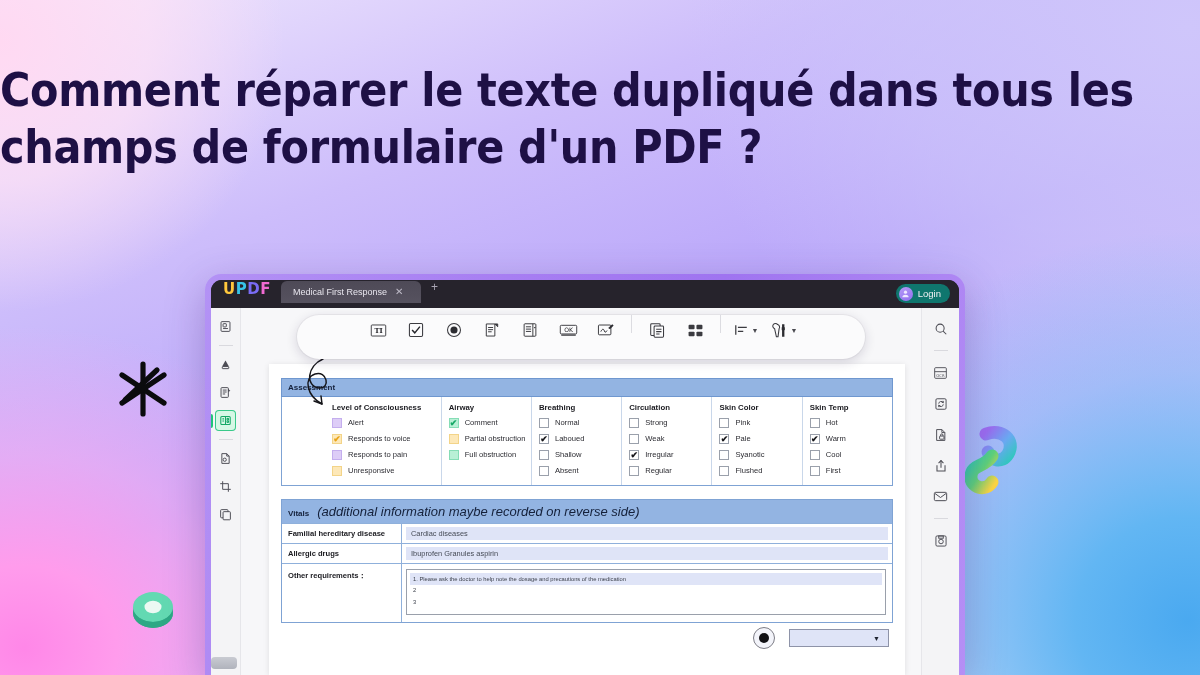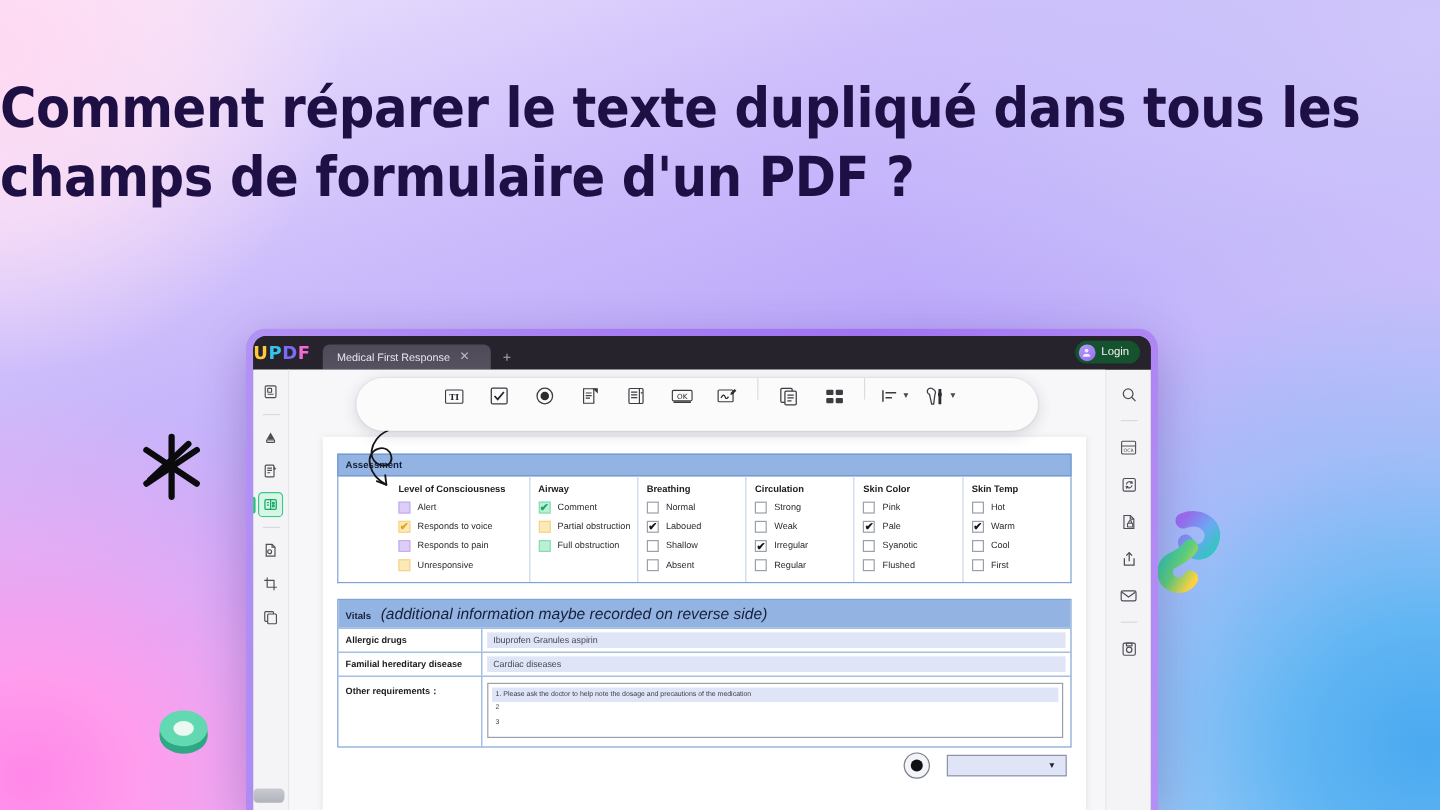--- a/index.html
+++ b/index.html
@@ -49,23 +49,23 @@
     border-radius: 11px 11px 0 0;
     background: #2a2730;
     overflow: hidden;
     position: relative;
   }
 
   
   .titlebar {
     height: 28px;
     background: #26232c;
-    display: flex; align-items: flex-end;
+    display: flex; 
     position: relative;
-    padding-left: 0;
+    padding-left: 12px;
   }
   .updf-logo {
     font-size: 15px; font-weight: bold; letter-spacing: 0.5px;
     padding-bottom: 5px; margin-right: 10px;
     font-family: "DejaVu Sans", sans-serif;
   }
   .updf-logo span:nth-child(1){ color:#ffc83d; }
   .updf-logo span:nth-child(2){ color:#37c4e8; }
   .updf-logo span:nth-child(3){ color:#7a6cf5; }
   .updf-logo span:nth-child(4){ color:#f06ad2; }
@@ -76,21 +76,21 @@
     display: flex; align-items: center; gap: 8px;
     padding: 0 8px 0 12px;
     color: #e8e6ee; font-size: 9px;
     position: relative; top: 1px;
   }
   .tab-close { color:#bdb9c6; font-size: 10px; line-height: 1; }
   .tab-plus { color:#a9a5b3; font-size: 12px; margin-left: 10px; padding-bottom:3px; }
   .login-btn {
     position: absolute; right: 9px; top: 4px;
     height: 19px; border-radius: 10px;
-    background: #14532d;
+    background: #0f766e;
     display: flex; align-items: center; gap: 5px;
     padding: 0 9px 0 3px;
     color: #f2f1f5; font-size: 9.5px;
   }
   .avatar {
     width: 14px; height: 14px; border-radius: 50%;
     background: linear-gradient(150deg,#b79cf7,#8f6ef0);
     display:flex; align-items:center; justify-content:center;
   }
 
@@ -591,29 +591,29 @@
                   </div>
                 </div>
             </div>
 
             <div class="vitals-wrap">
               <div class="sec-head" style="border:none;">
                 <span>Vitals</span><span class="note">(additional information maybe recorded on reverse side)</span>
               </div>
               <div id="vitals-rows">
                   <div class="v-row">
+                    <div class="v-label">Familial hereditary disease</div>
+                    <div class="v-value">
+                      <div class="field-fill">Cardiac diseases</div>
+                    </div>
+                  </div>
+                  <div class="v-row">
                     <div class="v-label">Allergic drugs</div>
                     <div class="v-value">
                       <div class="field-fill">Ibuprofen Granules  aspirin</div>
-                    </div>
-                  </div>
-                  <div class="v-row">
-                    <div class="v-label">Familial hereditary disease</div>
-                    <div class="v-value">
-                      <div class="field-fill">Cardiac diseases</div>
                     </div>
                   </div>
                 </div>
               <div class="v-row tall">
                 <div class="v-label">Other requirements：</div>
                 <div class="ta-box" id="other-lines">
                     <div class="ta-line filled">1. Please ask the doctor to help note the dosage and precautions of the medication</div>
                     <div class="ta-line">2</div>
                     <div class="ta-line">3</div>
                   </div>

